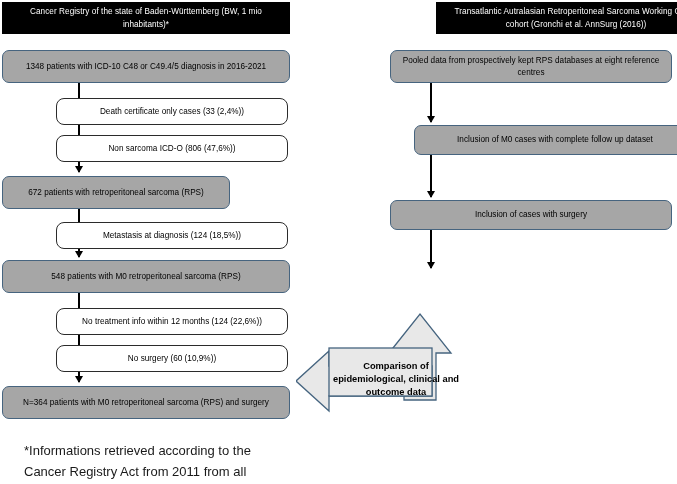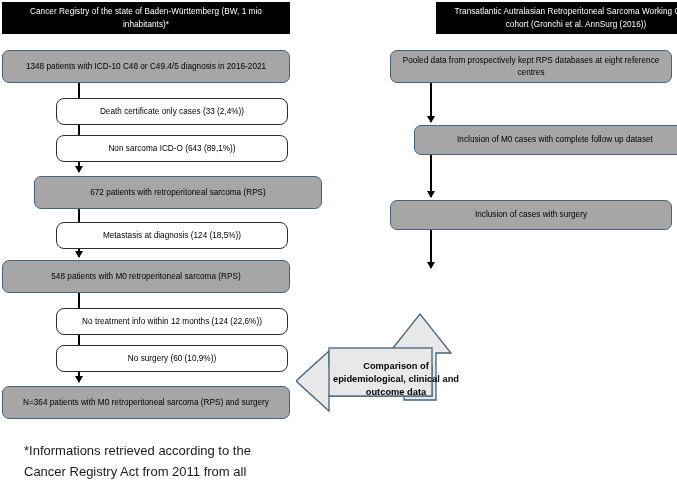--- a/index.html
+++ b/index.html
@@ -114,23 +114,23 @@
 
   <div class="hdr" style="left:2px; top:2px; width:288px; height:32px;">Cancer Registry of the state of Baden-Württemberg (BW, 1 mio inhabitants)*</div>
 
   <div class="box gray" style="left:2px; top:50px; width:288px; height:33px;">1348 patients with ICD-10 C48 or C49.4/5 diagnosis in 2016-2021</div>
 
   <div class="vline" style="left:78px; top:83px; height:89px;"></div>
   <div class="arrowhead" style="left:74.6px; top:166px;"></div>
 
   <div class="box white" style="left:56px; top:98px; width:232px; height:27px;">Death certificate only cases (33 (2,4%))</div>
 
-  <div class="box white" style="left:56px; top:135px; width:232px; height:27px;">Non sarcoma ICD-O (643 (89,1%))</div>
+  <div class="box white" style="left:56px; top:135px; width:232px; height:27px;">Non sarcoma ICD-O (806 (47,6%))</div>
 
-  <div class="box gray" style="left:2px; top:176px; width:288px; height:33px;margin-left:32px;">672 patients with retroperitoneal sarcoma (RPS)</div>
+  <div class="box gray" style="left:2px; top:176px; width:228px; height:33px;">672 patients with retroperitoneal sarcoma (RPS)</div>
 
   <div class="vline" style="left:78px; top:209px; height:48px;"></div>
   <div class="arrowhead" style="left:74.6px; top:251px;"></div>
 
   <div class="box white" style="left:56px; top:222px; width:232px; height:27px;">Metastasis at diagnosis (124 (18,5%))</div>
 
   <div class="box gray" style="left:2px; top:260px; width:288px; height:33px;">548 patients with M0 retroperitoneal sarcoma (RPS)</div>
 
   <div class="vline" style="left:78px; top:293px; height:89px;"></div>
   <div class="arrowhead" style="left:74.6px; top:376px;"></div>

